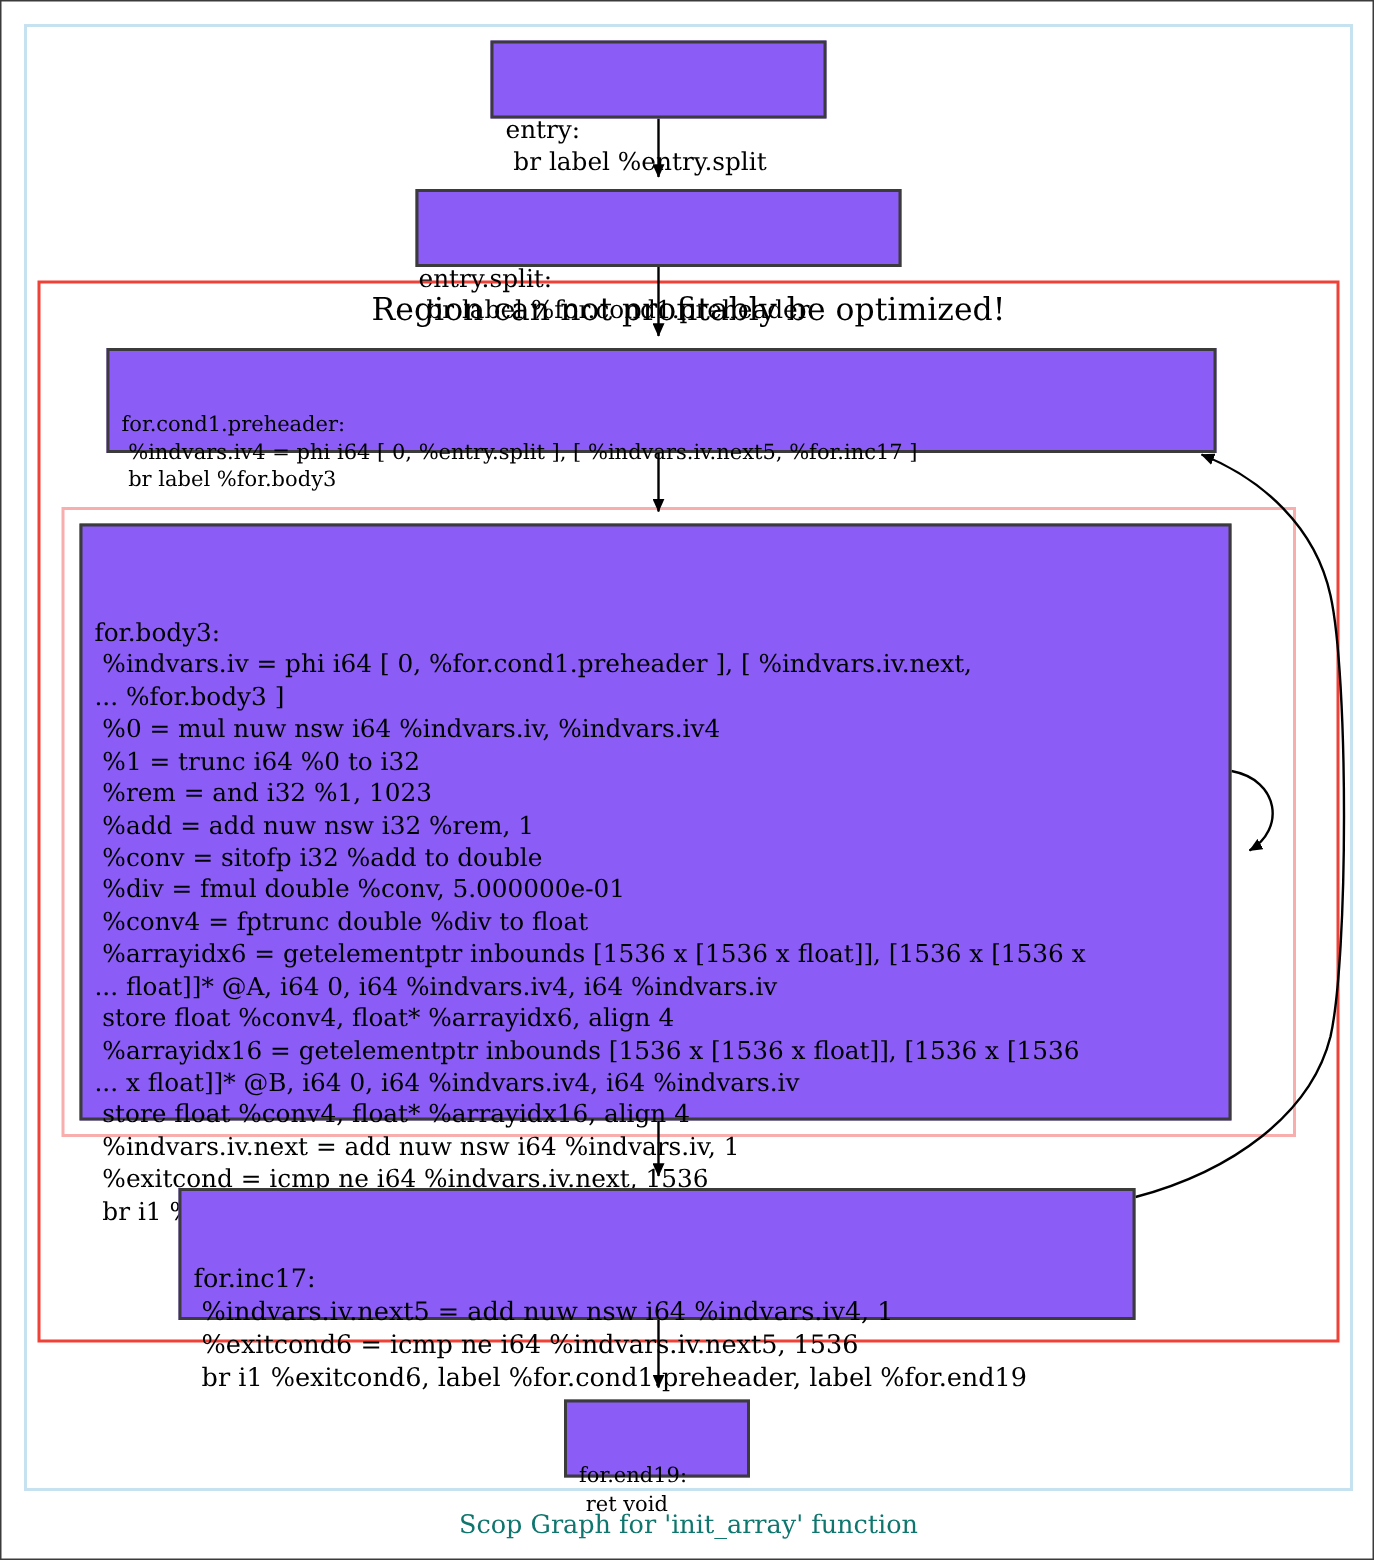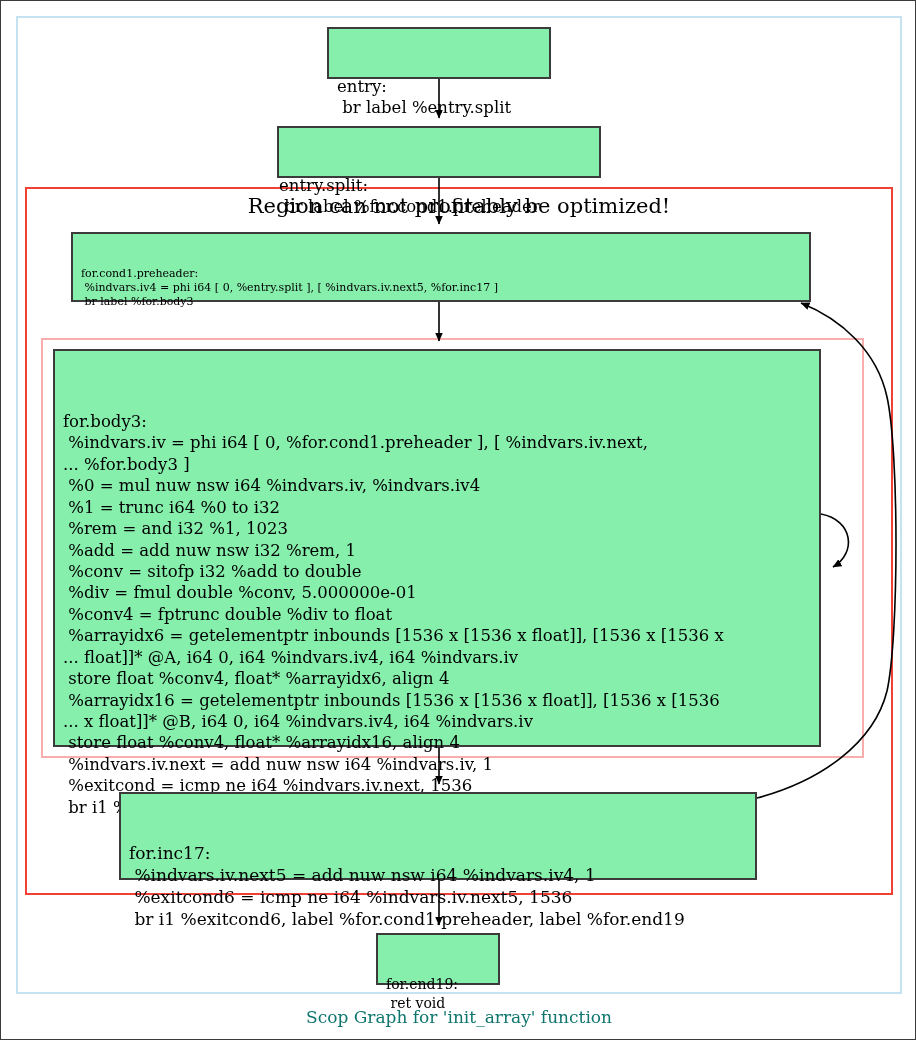--- a/index.html
+++ b/index.html
@@ -52,21 +52,21 @@
     height: 420px;
     border: 2px solid #f9aeae;
     box-sizing: border-box;
     background: transparent;
   }
 
   
   .node {
     position: absolute;
     border: 2px solid #3b3b3b;
-    background: #86efac;
+    background: #8b5cf6;
     box-sizing: border-box;
     color: #000000;
     white-space: pre;
     line-height: 1.30;
     overflow: visible;
   }
   .node .txt {
     display: block;
     white-space: pre;
   }
@@ -76,21 +76,21 @@
     font-size: 16.5px;
     padding: 4px 0 0 8px;
   }
   #node-entry-split {
     left: 276px; top: 125px; width: 324px; height: 52px;
     font-size: 16.5px;
     padding: 4px 0 0 0;
   }
   #node-preheader {
     left: 70px; top: 231px; width: 740px; height: 70px;
-    font-size: 11px;
+    font-size: 14px;
     padding: 4px 0 0 8px;
   }
   #node-body3 {
     left: 52px; top: 348px; width: 768px; height: 398px;
     font-size: 16.5px;
     padding: 17px 0 0 8px;
   }
   #node-inc17 {
     left: 118px; top: 791px; width: 638px; height: 88px;
     font-size: 17px;

